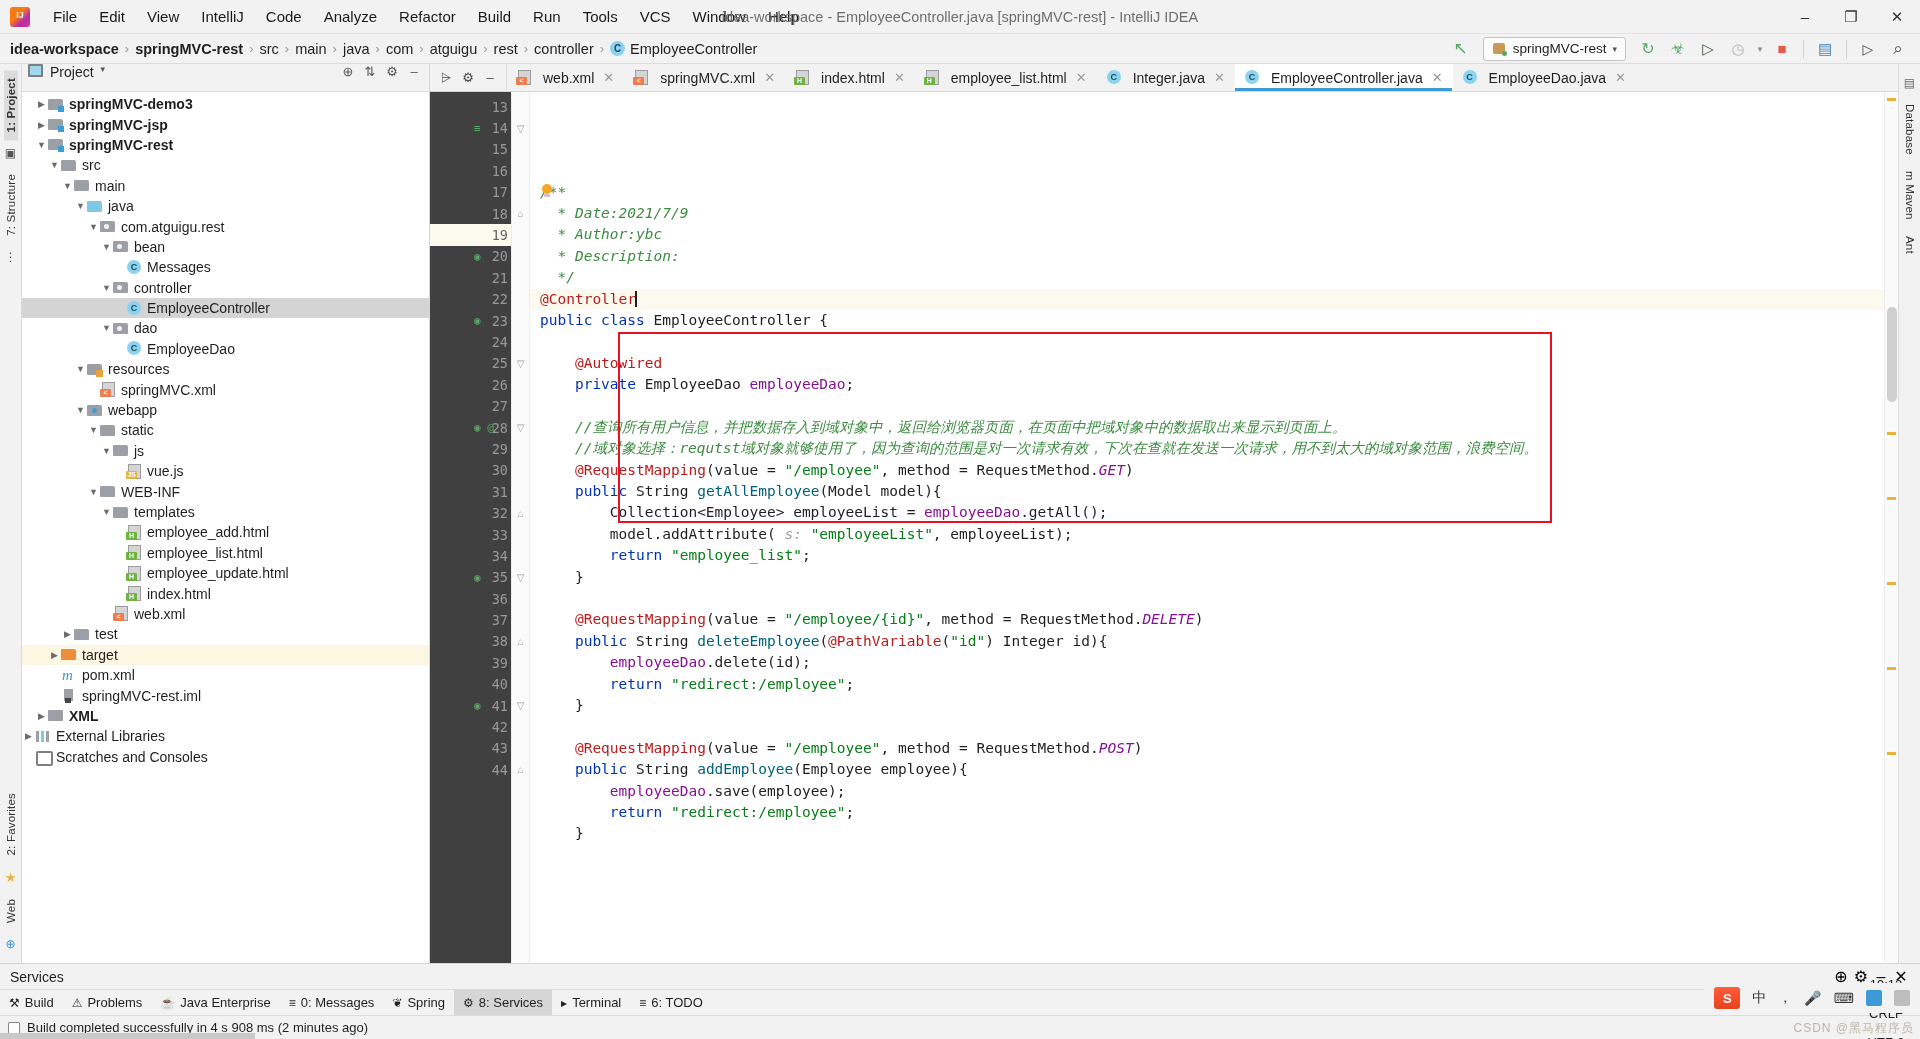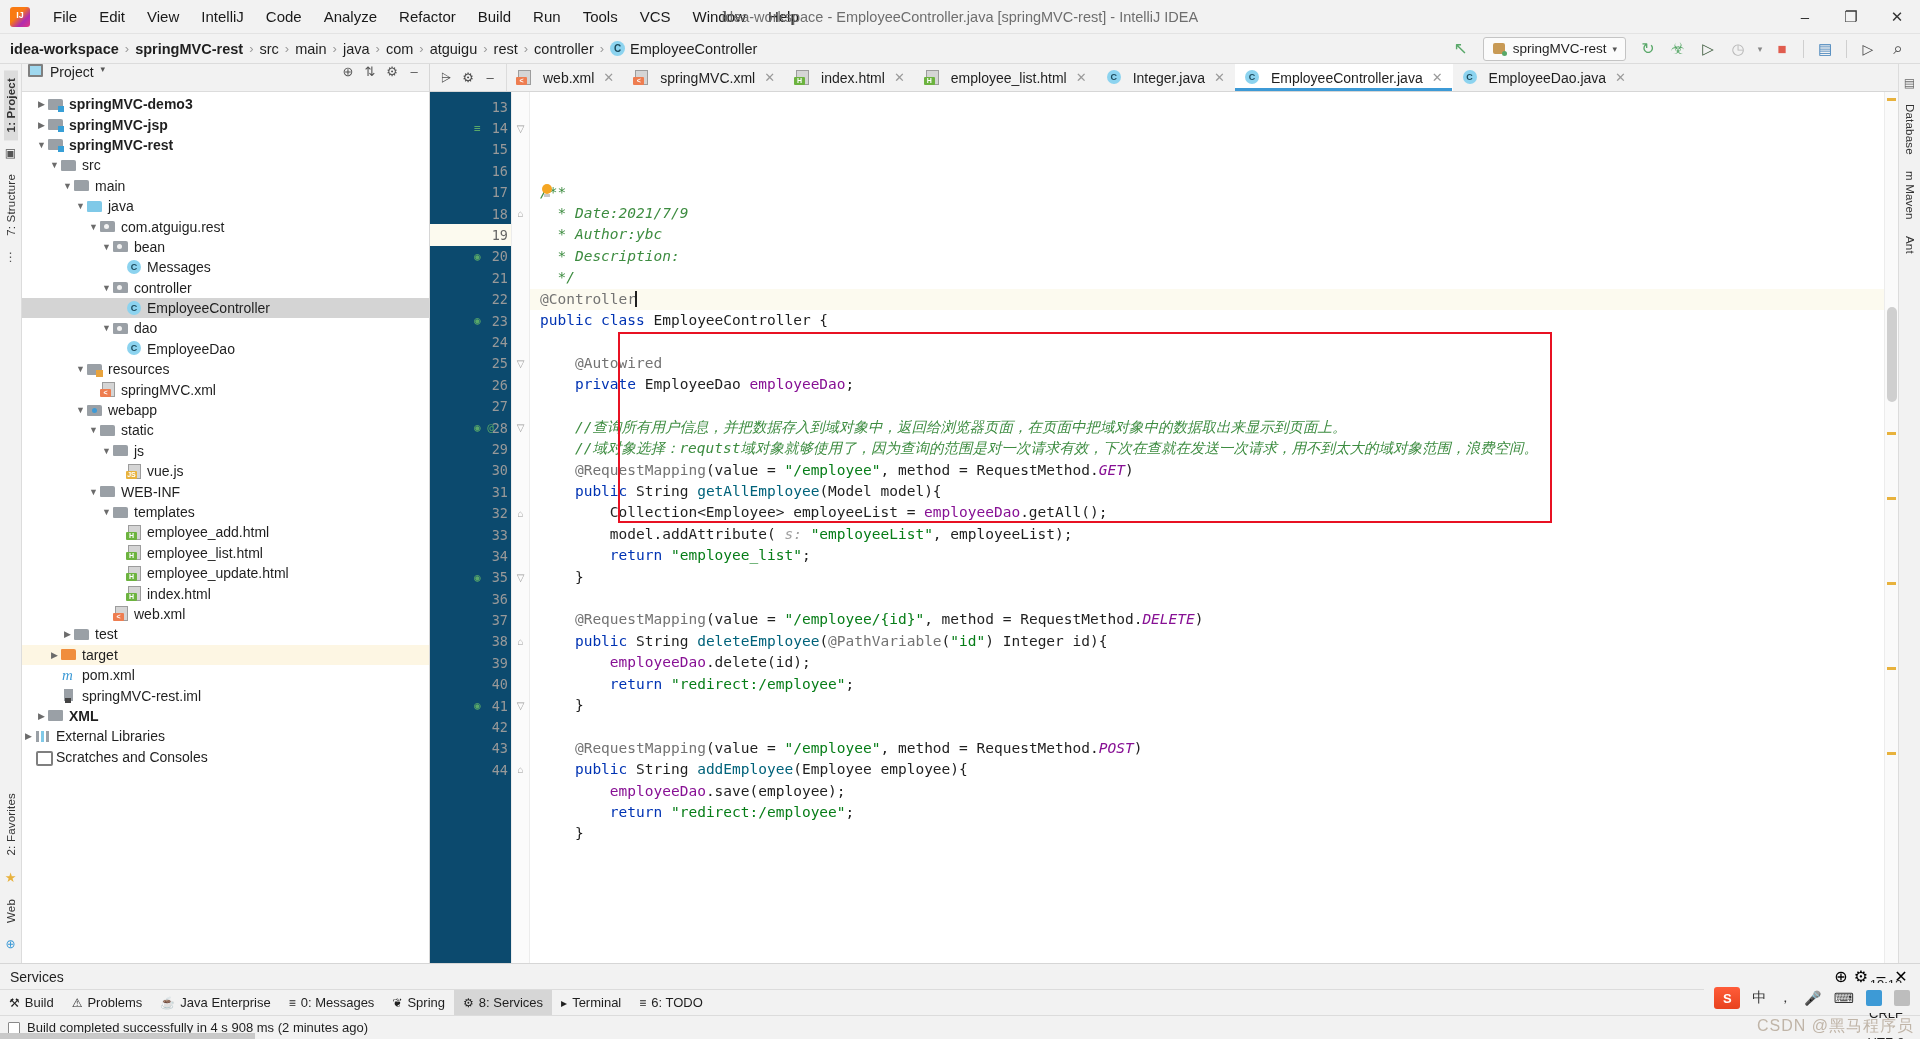--- a/index.html
+++ b/index.html
@@ -187,42 +187,42 @@
     border-right: 1px solid transparent;
   }
   .etab.active { background: #fff; }
   .etab.active::after {
     content: ""; position: absolute; left: 0; right: 0; bottom: 0; height: 3px; background: #3d9ad6;
   }
   .etab .x { color: #9a9a9a; font-size: 13px; margin-left: 3px; }
 
   .edit-area { flex: 1 1 auto; display: flex; min-height: 0; position: relative; background: #fff; }
   .gutter {
-    width: 82px; flex: 0 0 82px; background: #0c4a6e; border-right: 1px solid #ececec;
+    width: 82px; flex: 0 0 82px; background: #404040; border-right: 1px solid #ececec;
     position: relative; padding-top: 4px;
   }
   .gline {
     height: 21.4px; display: flex; align-items: center; justify-content: flex-end;
     font-family: "DejaVu Sans Mono", monospace; font-size: 13.5px; color: #999;
     padding-right: 3px; position: relative;
   }
   .gline.cur { background: #fcfaef; color: #666; }
   .gline .gmark { position: absolute; left: 44px; font-size: 11px; }
   .foldcol { width: 18px; flex: 0 0 18px; background: #fbfbfb; border-right: 1px solid #ececec; padding-top: 4px; }
   .fline { height: 21.4px; display: flex; align-items: center; justify-content: center; font-size: 10px; color: #9a9a9a; }
 
   .code {
     flex: 1 1 auto; position: relative; padding-top: 4px; overflow: hidden;
     font-family: "DejaVu Sans Mono", monospace; font-size: 14.5px; line-height: 21.4px;
     color: #1f1f1f; white-space: pre;
   }
   .cline { height: 21.4px; padding-left: 10px; white-space: pre; }
   .cline.cur { background: #fcfaef; }
   .kw { color: #0033b3; font-weight: normal; }
-  .ann { color: #737373; }
+  .ann { color: #b91c1c; }
   .str { color: #067d17; }
   .doc { color: #3d8c40; font-style: italic; }
   .cmt-zh { color: #3d8c40; font-style: italic; }
   .fld { color: #871094; }
   .mth { color: #00627a; }
   .sta { color: #871094; font-style: italic; }
   .param-hint { color: #a0a0a0; font-style: italic; }
   .caret-bar {
     display: inline-block; width: 1.5px; height: 16px; background: #1f1f1f;
     vertical-align: -3px; margin-left: -1px;
@@ -298,21 +298,21 @@
     border-radius: 3px; position: relative;
   }
   .ime-logo::after {
     content: "S"; position: absolute; inset: 0; color: #fff; font-size: 13px;
     font-weight: bold; display: flex; align-items: center; justify-content: center;
   }
   .ime-txt { font-size: 14px; color: #333; }
   .ime-sq { width: 16px; height: 16px; background: #3d9ad6; border-radius: 2px; }
   .ime-sq.grey { background: #bdbdbd; }
   .wm {
-    position: absolute; right: 6px; bottom: 2px; font-size: 16px; color: #c0b5a8;
+    position: absolute; right: 6px; bottom: 2px; font-size: 12px; color: #c0b5a8;
     letter-spacing: 1px;
   }
   .bot-scroll {
     position: absolute; left: 0; bottom: 0; height: 6px; width: 255px; background: #c9c9c9;
   }
 </style>
 </head>
 <body>
 
 <div class="app">

